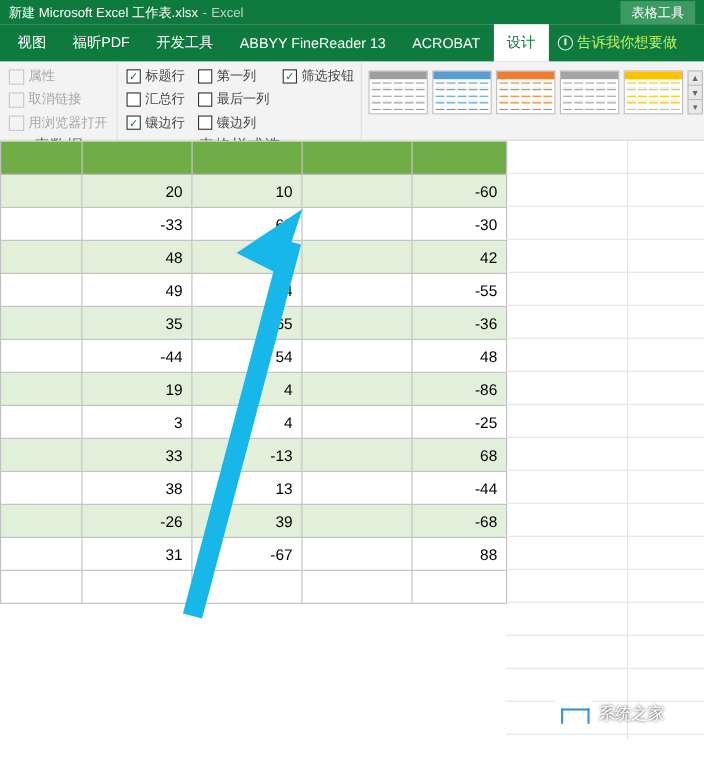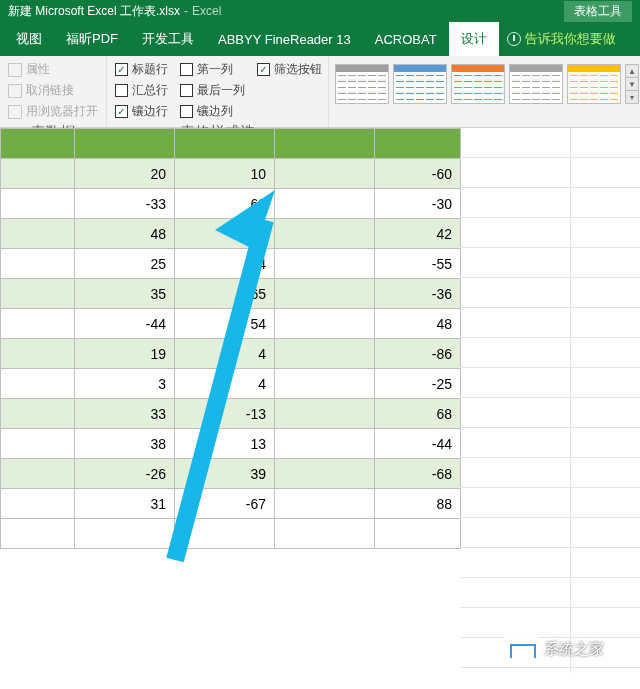--- a/index.html
+++ b/index.html
@@ -378,21 +378,21 @@
         </tr>
         <tr class="band">
           <td class="c0"></td>
           <td class="c1">48</td>
           <td class="c2">-27</td>
           <td class="c3"></td>
           <td class="c4">42</td>
         </tr>
         <tr>
           <td class="c0"></td>
-          <td class="c1">25</td>
+          <td class="c1">49</td>
           <td class="c2">24</td>
           <td class="c3"></td>
           <td class="c4">-55</td>
         </tr>
         <tr class="band">
           <td class="c0"></td>
           <td class="c1">35</td>
           <td class="c2">65</td>
           <td class="c3"></td>
           <td class="c4">-36</td>

